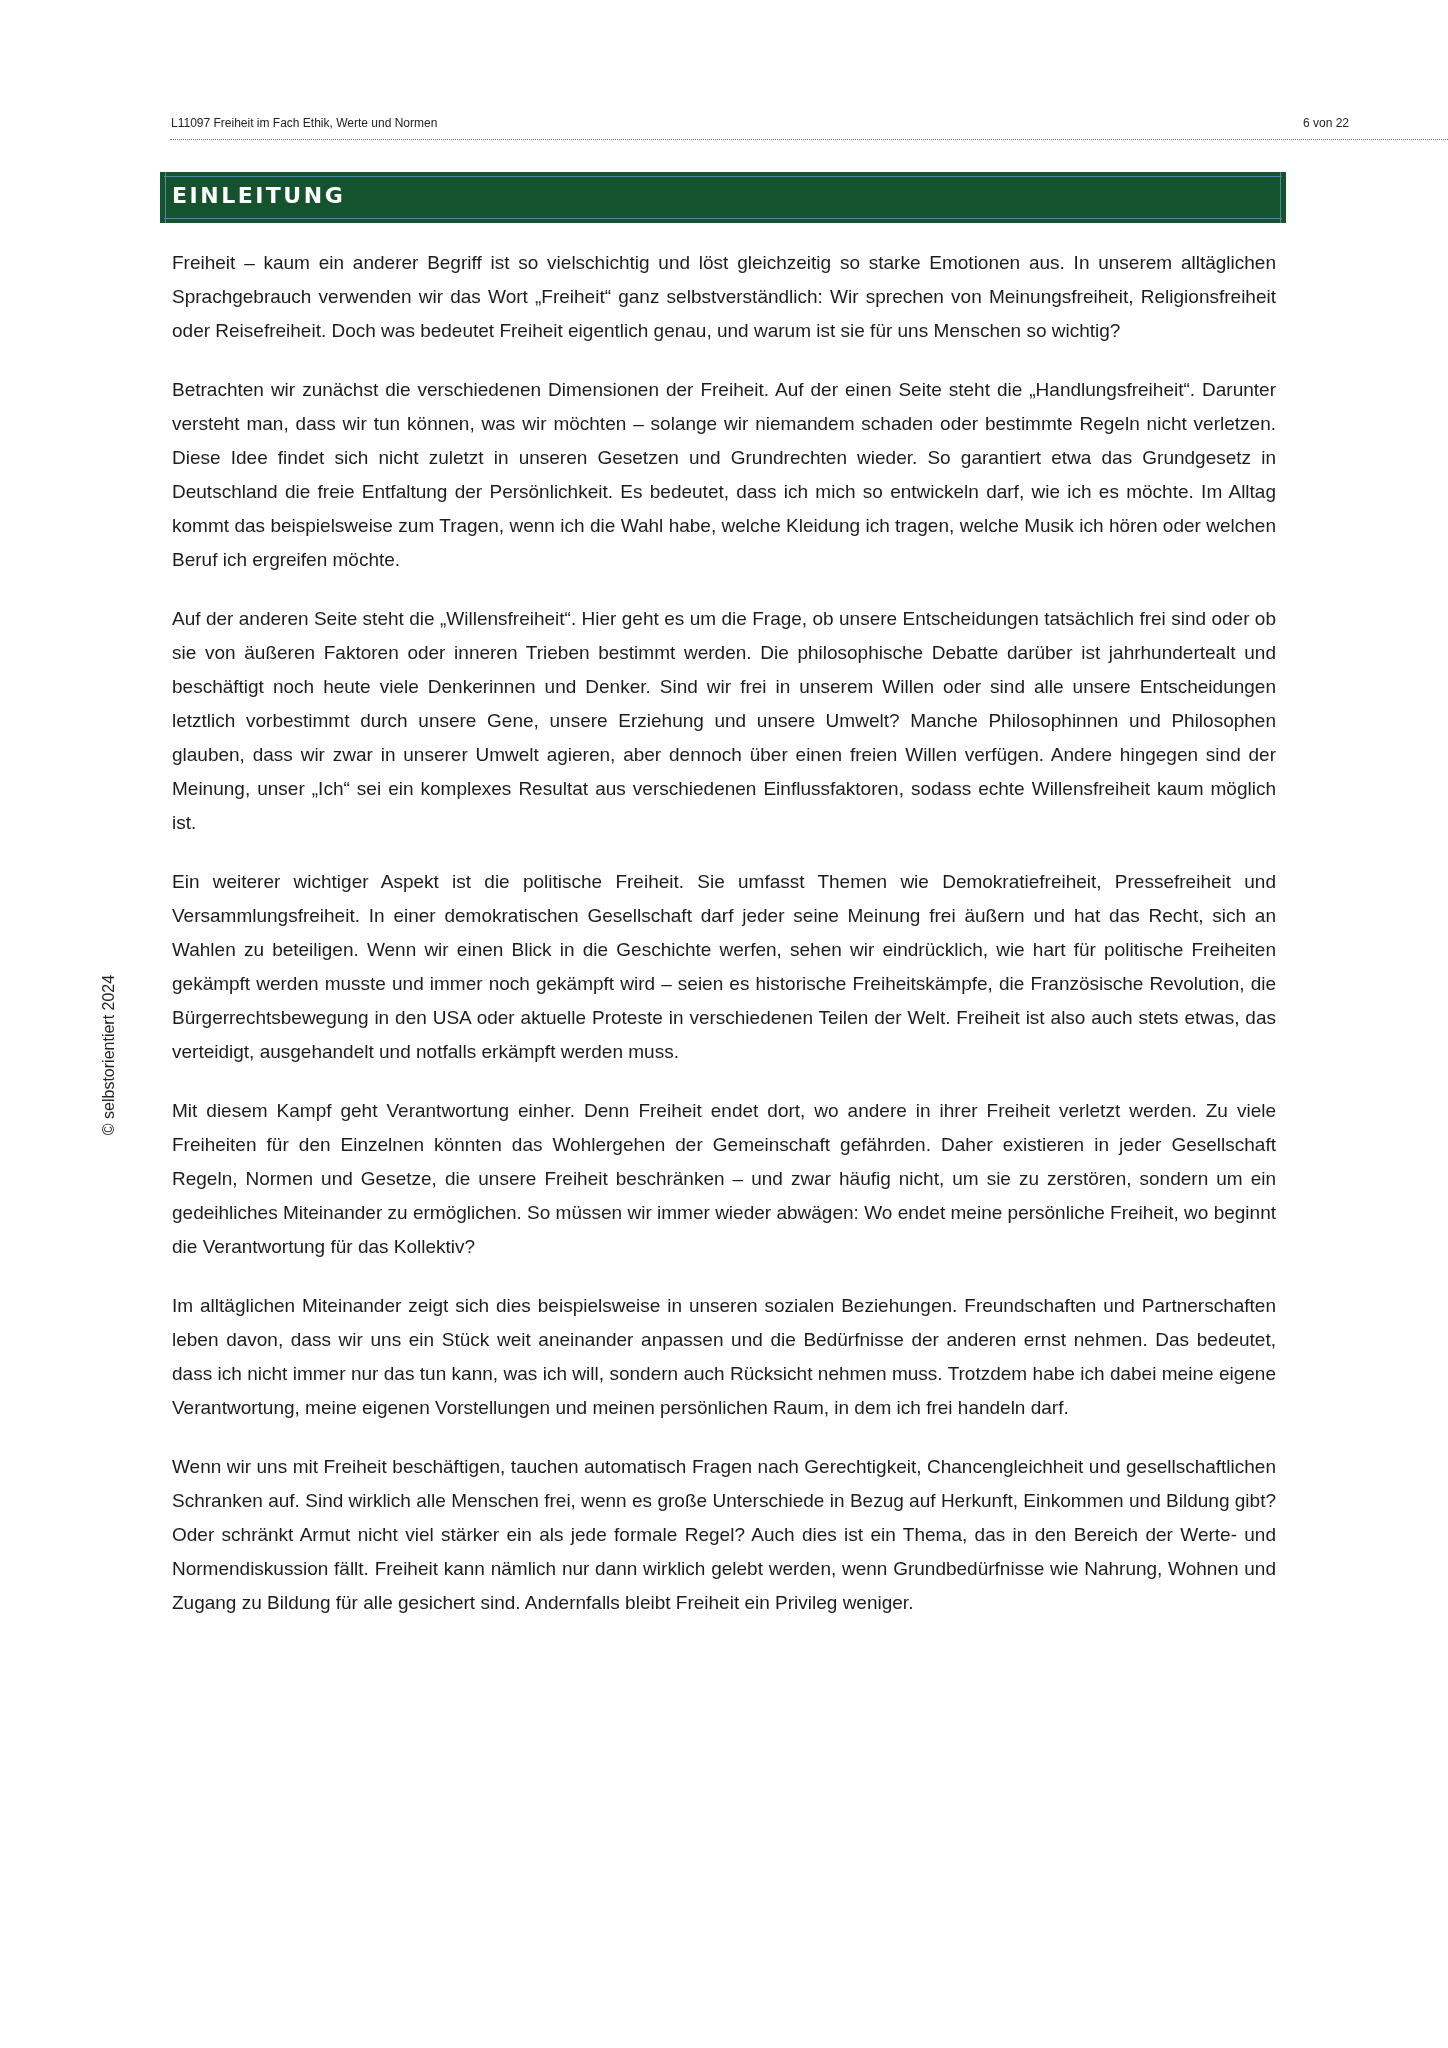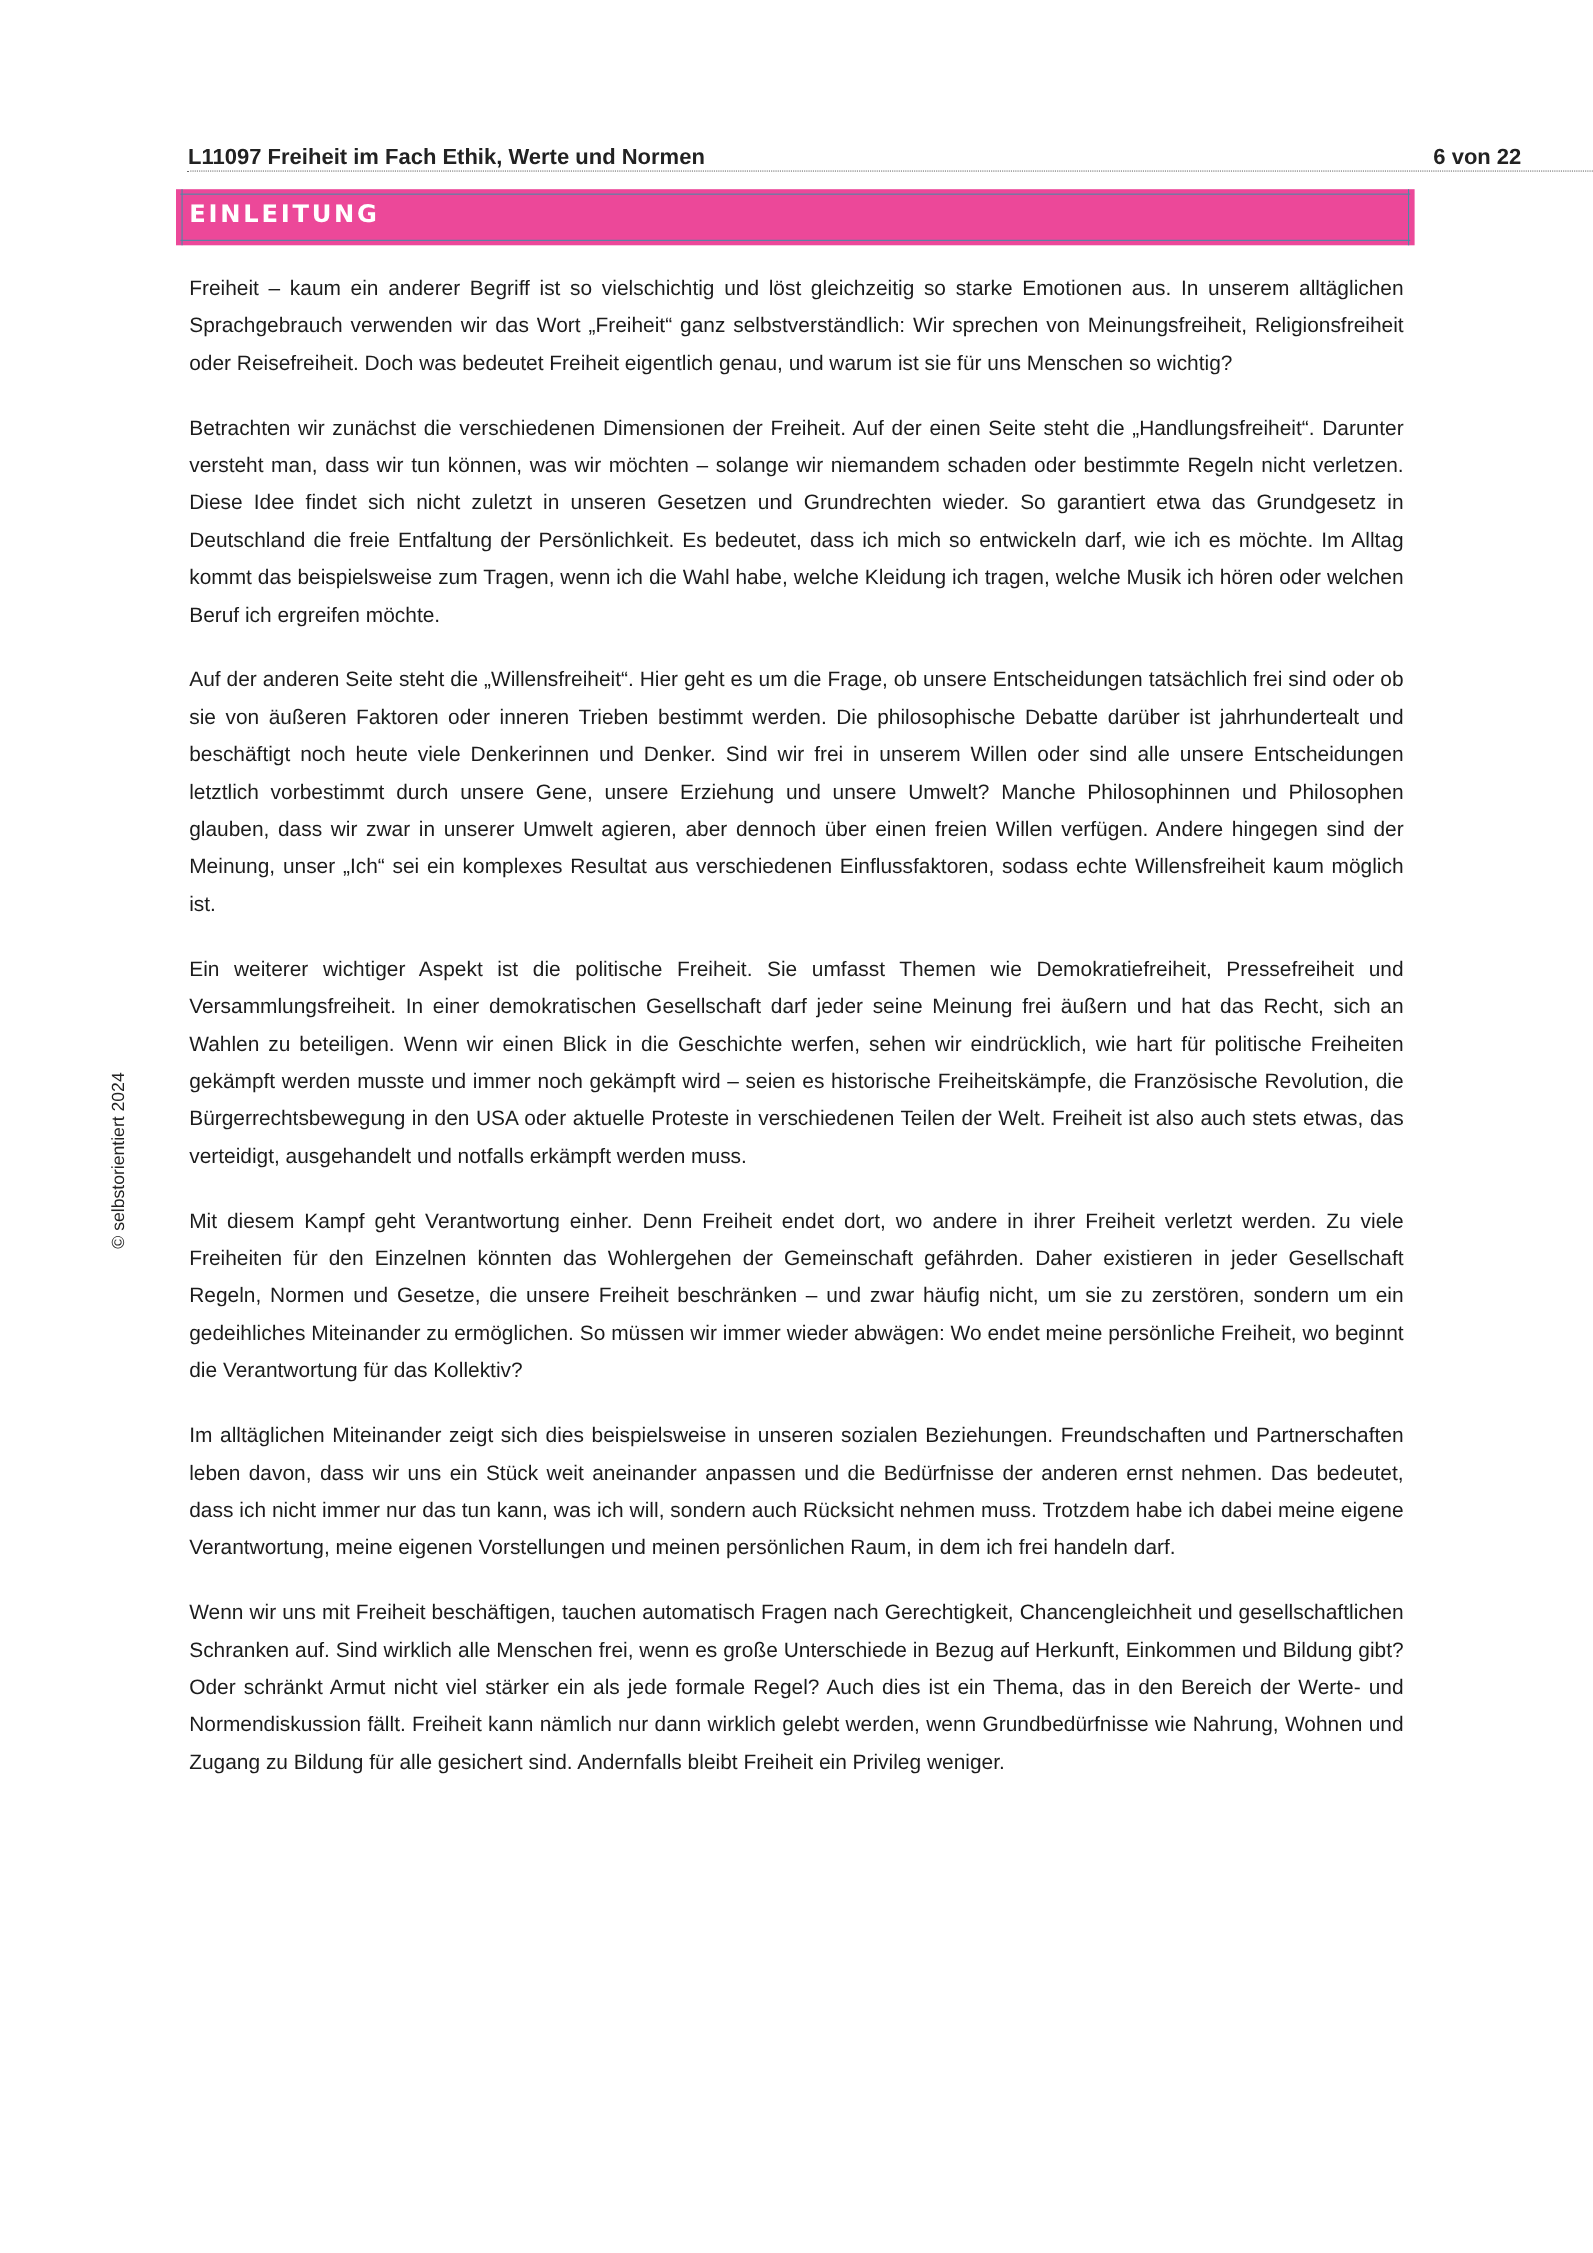--- a/index.html
+++ b/index.html
@@ -12,27 +12,26 @@
       height: 2048px;
       position: relative;
       overflow: hidden;
       font-family: "Liberation Sans", sans-serif;
       color: #1a1a1a;
     }
     .page-header {
       position: absolute;
       left: 170px;
       right: 0;
-      top: 128px;
+      top: 112px;
       height: 27px;
       border-bottom: 1px dotted #6a6a6a;
       font-family: "Liberation Sans", sans-serif;
-      font-size: 20px;
+      font-size: 12px;
       color: #222;
-      font-weight: bold;
     }
     .page-header .doc-title {
       position: absolute;
       left: 1px;
       top: 4px;
     }
     .page-header .page-num {
       position: absolute;
       left: 1133px;
       top: 4px;
@@ -97,21 +96,21 @@
     }
   </style>
 </head>
 <body>
 
 <div class="page-header">
   <span class="doc-title">L11097 Freiheit im Fach Ethik, Werte und Normen</span>
   <span class="page-num">6 von 22</span>
 </div>
 
-<div class="section-bar" style="background: #ec4899;">
+<div class="section-bar" style="background: #14532d;">
   <span class="section-title">EINLEITUNG</span>
 </div>
 
 <div class="content">
   <p>Freiheit – kaum ein anderer Begriff ist so vielschichtig und löst gleichzeitig so starke Emotionen aus. In unserem alltäglichen Sprachgebrauch verwenden wir das Wort „Freiheit“ ganz selbstverständlich: Wir sprechen von Meinungsfreiheit, Religionsfreiheit oder Reisefreiheit. Doch was bedeutet Freiheit eigentlich genau, und warum ist sie für uns Menschen so wichtig?</p>
   <p>Betrachten wir zunächst die verschiedenen Dimensionen der Freiheit. Auf der einen Seite steht die „Handlungsfreiheit“. Darunter versteht man, dass wir tun können, was wir möchten – solange wir niemandem schaden oder bestimmte Regeln nicht verletzen. Diese Idee findet sich nicht zuletzt in unseren Gesetzen und Grundrechten wieder. So garantiert etwa das Grundgesetz in Deutschland die freie Entfaltung der Persönlichkeit. Es bedeutet, dass ich mich so entwickeln darf, wie ich es möchte. Im Alltag kommt das beispielsweise zum Tragen, wenn ich die Wahl habe, welche Kleidung ich tragen, welche Musik ich hören oder welchen Beruf ich ergreifen möchte.</p>
   <p>Auf der anderen Seite steht die „Willensfreiheit“. Hier geht es um die Frage, ob unsere Entscheidungen tatsächlich frei sind oder ob sie von äußeren Faktoren oder inneren Trieben bestimmt werden. Die philosophische Debatte darüber ist jahrhundertealt und beschäftigt noch heute viele Denkerinnen und Denker. Sind wir frei in unserem Willen oder sind alle unsere Entscheidungen letztlich vorbestimmt durch unsere Gene, unsere Erziehung und unsere Umwelt? Manche Philosophinnen und Philosophen glauben, dass wir zwar in unserer Umwelt agieren, aber dennoch über einen freien Willen verfügen. Andere hingegen sind der Meinung, unser „Ich“ sei ein komplexes Resultat aus verschiedenen Einflussfaktoren, sodass echte Willensfreiheit kaum möglich ist.</p>
   <p>Ein weiterer wichtiger Aspekt ist die politische Freiheit. Sie umfasst Themen wie Demokratiefreiheit, Pressefreiheit und Versammlungsfreiheit. In einer demokratischen Gesellschaft darf jeder seine Meinung frei äußern und hat das Recht, sich an Wahlen zu beteiligen. Wenn wir einen Blick in die Geschichte werfen, sehen wir eindrücklich, wie hart für politische Freiheiten gekämpft werden musste und immer noch gekämpft wird – seien es historische Freiheitskämpfe, die Französische Revolution, die Bürgerrechtsbewegung in den USA oder aktuelle Proteste in verschiedenen Teilen der Welt. Freiheit ist also auch stets etwas, das verteidigt, ausgehandelt und notfalls erkämpft werden muss.</p>
   <p>Mit diesem Kampf geht Verantwortung einher. Denn Freiheit endet dort, wo andere in ihrer Freiheit verletzt werden. Zu viele Freiheiten für den Einzelnen könnten das Wohlergehen der Gemeinschaft gefährden. Daher existieren in jeder Gesellschaft Regeln, Normen und Gesetze, die unsere Freiheit beschränken – und zwar häufig nicht, um sie zu zerstören, sondern um ein gedeihliches Miteinander zu ermöglichen. So müssen wir immer wieder abwägen: Wo endet meine persönliche Freiheit, wo beginnt die Verantwortung für das Kollektiv?</p>
   <p>Im alltäglichen Miteinander zeigt sich dies beispielsweise in unseren sozialen Beziehungen. Freundschaften und Partnerschaften leben davon, dass wir uns ein Stück weit aneinander anpassen und die Bedürfnisse der anderen ernst nehmen. Das bedeutet, dass ich nicht immer nur das tun kann, was ich will, sondern auch Rücksicht nehmen muss. Trotzdem habe ich dabei meine eigene Verantwortung, meine eigenen Vorstellungen und meinen persönlichen Raum, in dem ich frei handeln darf.</p>

